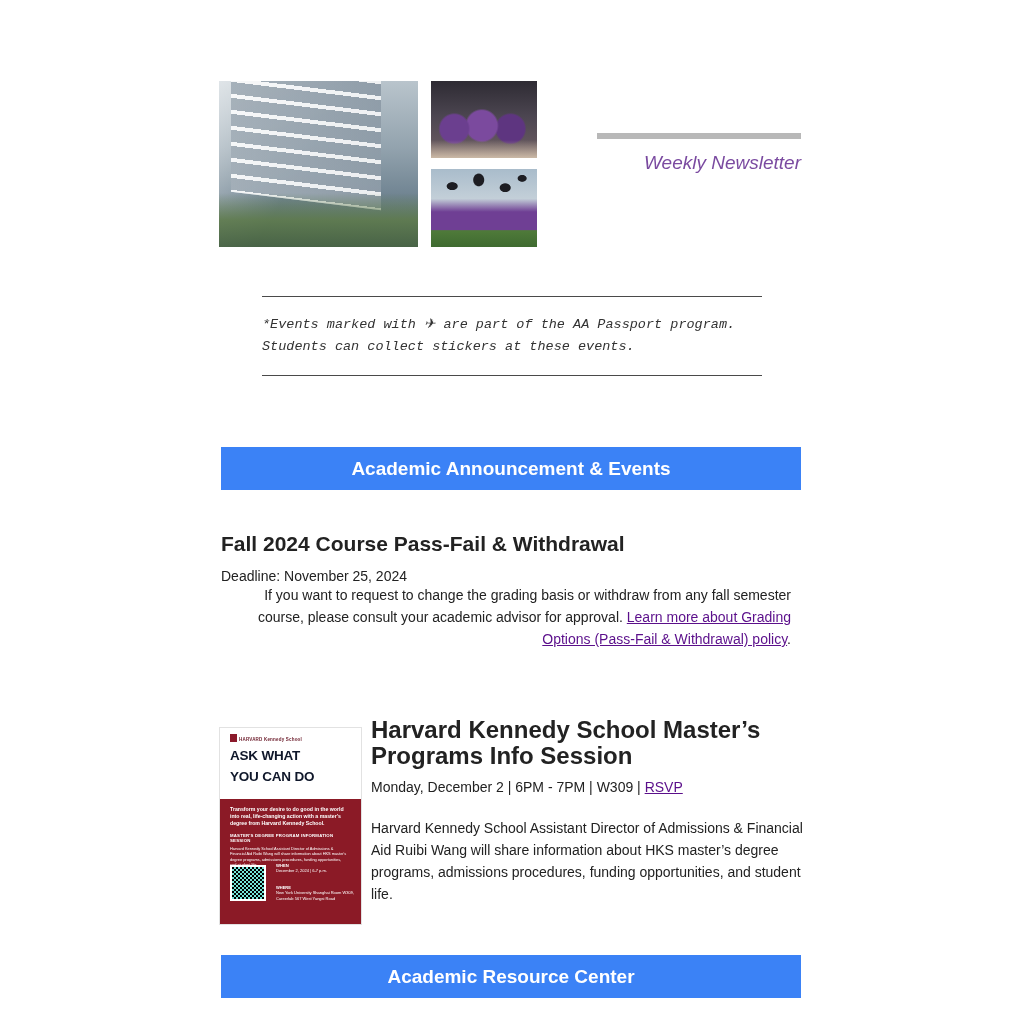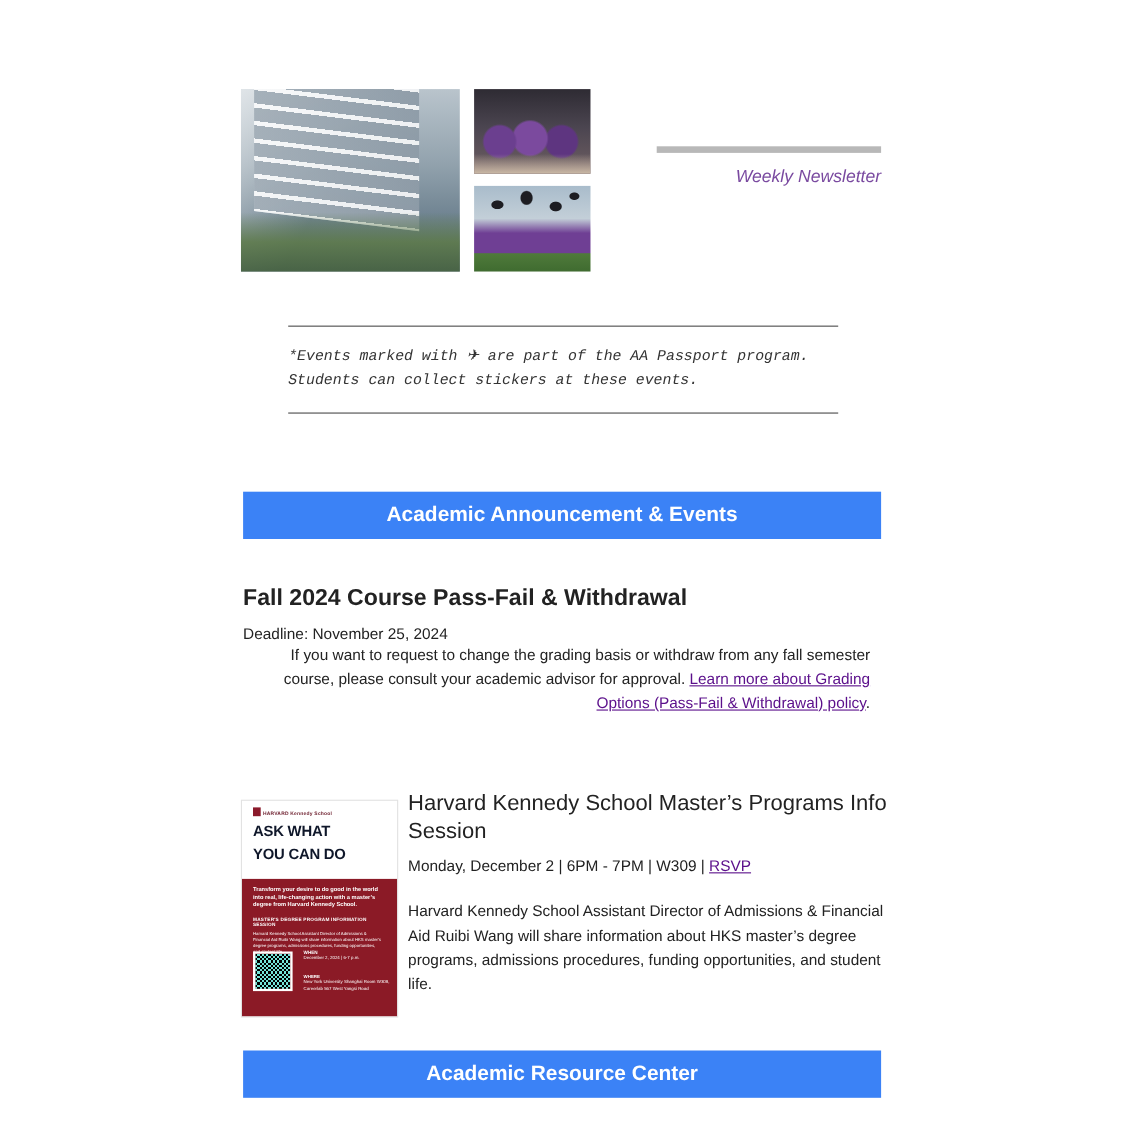--- a/index.html
+++ b/index.html
@@ -118,21 +118,21 @@
     white-space: nowrap;
   }
   .brand-rule {
     margin-top: 9px;
     margin-left: 42px;
     height: 6px;
     background: #b8b8b8;
   }
   .brand-sub {
     margin-top: 13px;
-    font-size: 16px;
+    font-size: 19px;
     font-style: italic;
     color: #7a4aa0;
     text-align: right;
   }
 
   
   .note-block {
     position: absolute;
     left: 262px;
     top: 296px;
@@ -298,22 +298,22 @@
     line-height: 5.4px;
   }
 
   .article2-content {
     position: absolute;
     left: 152px;
     top: 0;
     width: 440px;
   }
   .article2-title {
-    font-size: 20px;
-    font-weight: normal;
+    font-size: 24px;
+    font-weight: bold;
     line-height: 26px;
     color: #222222;
   }
   .article2-meta {
     margin-top: 10px;
     font-size: 14px;
     color: #222222;
   }
   .article2-body {
     margin-top: 22px;

